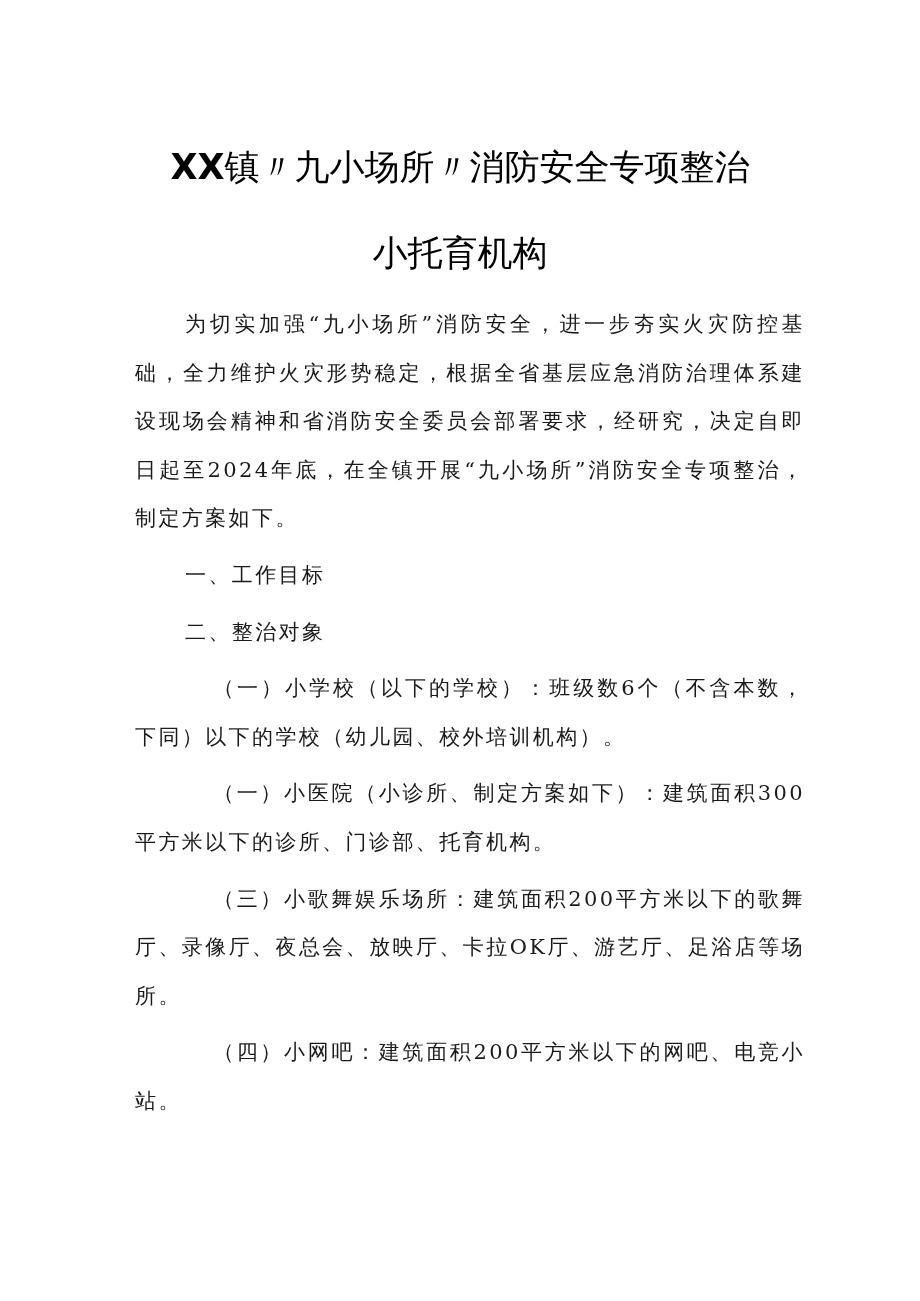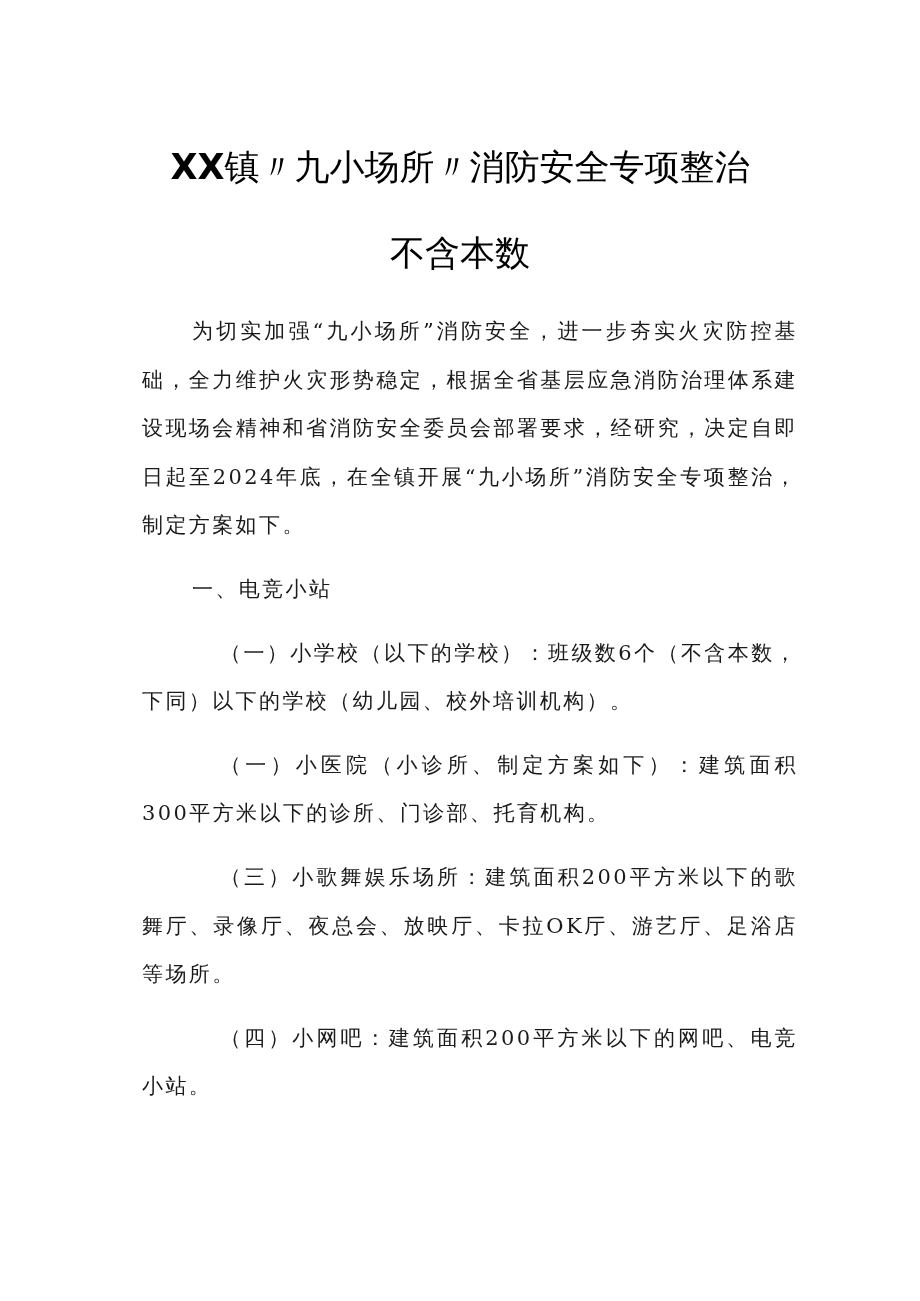--- a/index.html
+++ b/index.html
@@ -14,32 +14,33 @@
   .title2 {
     position: absolute; top: 228px; left: 0; width: 920px; text-align: center;
     font-family: "DejaVu Sans", sans-serif; font-size: 35px; line-height: 50px; color: #000;
   }
   .body {
     position: absolute; left: 127px; top: 292px; width: 686px;
     font-family: "DejaVu Serif", "Liberation Serif", serif;
     font-size: 21px; line-height: 48.6px; letter-spacing: 2.4px; color: #1a1a1a;
     text-align: justify;
   }
-  .body p { margin: 15px; text-indent: 50px; }
+  .body p { margin: 8px; text-indent: 50px; }
   .body p.h { text-indent: 50px; }
   .body p.sub { text-indent: 78px; }
 </style>
 </head>
 <body>
 
 <div class="page">
   <div class="title1"><span class="xx">XX</span><span>镇〃九小场所〃消防安全专项整治</span></div>
-  <div class="title2">不含本数</div>
+  <div class="title2">小托育机构</div>
 
   <div class="body">
     <p>为切实加强“九小场所”消防安全，进一步夯实火灾防控基础，全力维护火灾形势稳定，根据全省基层应急消防治理体系建设现场会精神和省消防安全委员会部署要求，经研究，决定自即日起至2024年底，在全镇开展“九小场所”消防安全专项整治，制定方案如下。</p>
-    <p class="h">一、电竞小站</p>
+    <p class="h">一、工作目标</p>
+    <p class="h">二、整治对象</p>
     <p class="sub">（一）小学校（以下的学校）：班级数6个（不含本数，下同）以下的学校（幼儿园、校外培训机构）。</p>
     <p class="sub">（一）小医院（小诊所、制定方案如下）：建筑面积300平方米以下的诊所、门诊部、托育机构。</p>
     <p class="sub">（三）小歌舞娱乐场所：建筑面积200平方米以下的歌舞厅、录像厅、夜总会、放映厅、卡拉OK厅、游艺厅、足浴店等场所。</p>
     <p class="sub">（四）小网吧：建筑面积200平方米以下的网吧、电竞小站。</p>
   </div>
 </div>
 
 </body></html>

